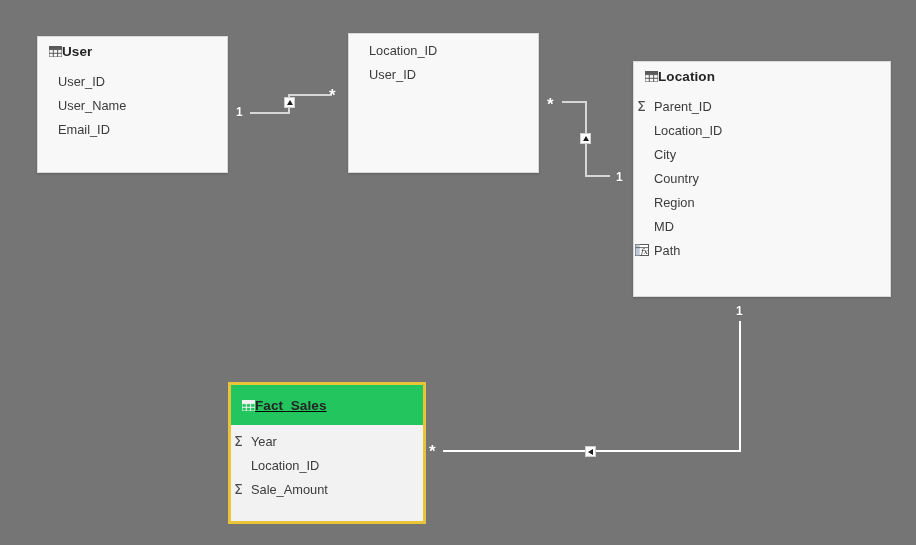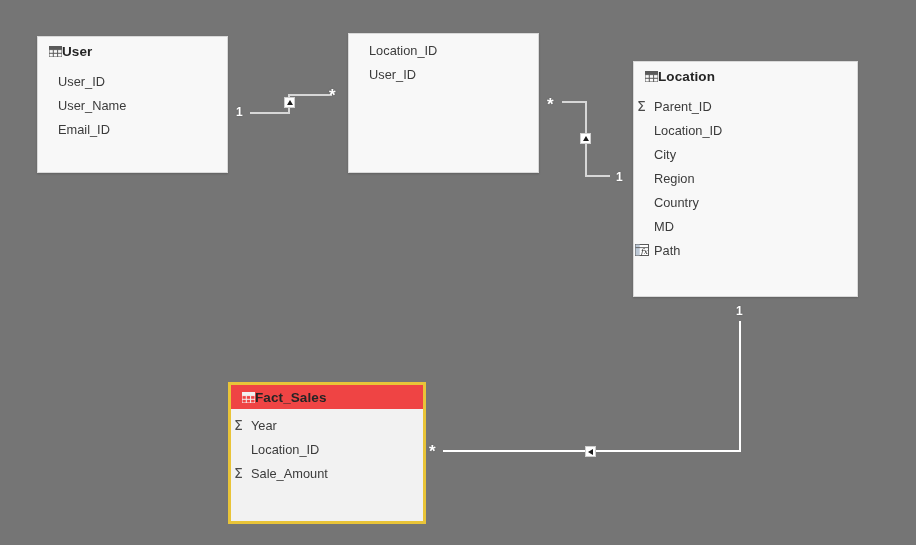--- a/index.html
+++ b/index.html
@@ -34,22 +34,23 @@
   }
 
   .table-header {
     display: flex;
     align-items: center;
     height: 28px;
     padding-left: 11px;
     box-sizing: border-box;
   }
   .table-card.selected .table-header {
-    background: #ef4444;
-    height: 24px;
+    background: #22c55e;
+    height: 40px;
+    text-decoration: underline;
   }
   .table-title {
     font-size: 13.5px;
     font-weight: bold;
     color: #252525;
     letter-spacing: 0.1px;
     margin-left: 0;
     white-space: nowrap;
   }
 
@@ -222,21 +223,21 @@
         <span class="field-icon empty"></span>
         <span class="field-label">Location_ID</span>
       </div>
       <div class="field-row">
         <span class="field-icon empty"></span>
         <span class="field-label">User_ID</span>
       </div>
     </div>
   </div>
 
-  <div class="table-card" style="left:633px; top:61px; width:225px; height:236px;">
+  <div class="table-card" style="left:633px; top:61px; width:258px; height:236px;">
     <div class="table-header">
       <span class="grid-icon">
         <svg width="13" height="11" viewBox="0 0 13 11">
           <rect x="0" y="0" width="13" height="3.2" fill="#5a5a5a"></rect>
           <rect x="0" y="3.6" width="13" height="7.4" fill="none" stroke="#5a5a5a" stroke-width="1"></rect>
           <line x1="4.3" y1="3.6" x2="4.3" y2="11" stroke="#5a5a5a" stroke-width="1"></line>
           <line x1="8.6" y1="3.6" x2="8.6" y2="11" stroke="#5a5a5a" stroke-width="1"></line>
           <line x1="0" y1="7.3" x2="13" y2="7.3" stroke="#5a5a5a" stroke-width="1"></line>
         </svg>
       </span>
@@ -252,25 +253,25 @@
       <div class="field-row">
         <span class="field-icon empty"></span>
         <span class="field-label">Location_ID</span>
       </div>
       <div class="field-row">
         <span class="field-icon empty"></span>
         <span class="field-label">City</span>
       </div>
       <div class="field-row">
         <span class="field-icon empty"></span>
+        <span class="field-label">Country</span>
+      </div>
+      <div class="field-row">
+        <span class="field-icon empty"></span>
         <span class="field-label">Region</span>
-      </div>
-      <div class="field-row">
-        <span class="field-icon empty"></span>
-        <span class="field-label">Country</span>
       </div>
       <div class="field-row">
         <span class="field-icon empty"></span>
         <span class="field-label">MD</span>
       </div>
       <div class="field-row">
         <span class="field-icon calc-icon">
           <svg width="14" height="12" viewBox="0 0 14 12">
             <rect x="0.5" y="0.5" width="13" height="11" fill="#ffffff" stroke="#5a5a5a" stroke-width="1"></rect>
             <rect x="0.5" y="0.5" width="4.2" height="11" fill="#bcc8d6"></rect>

